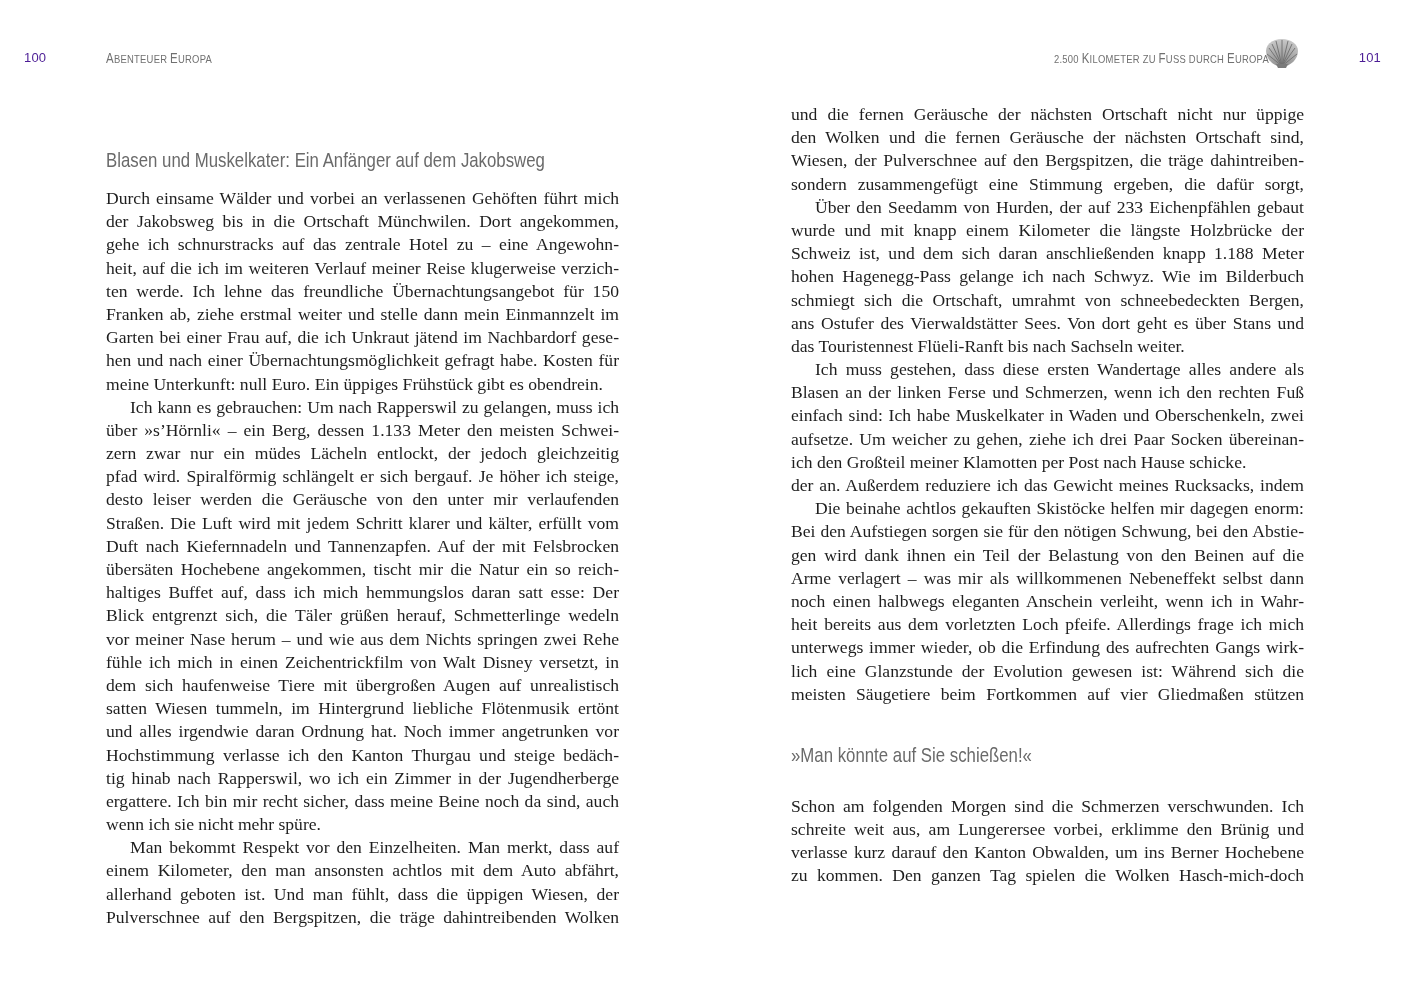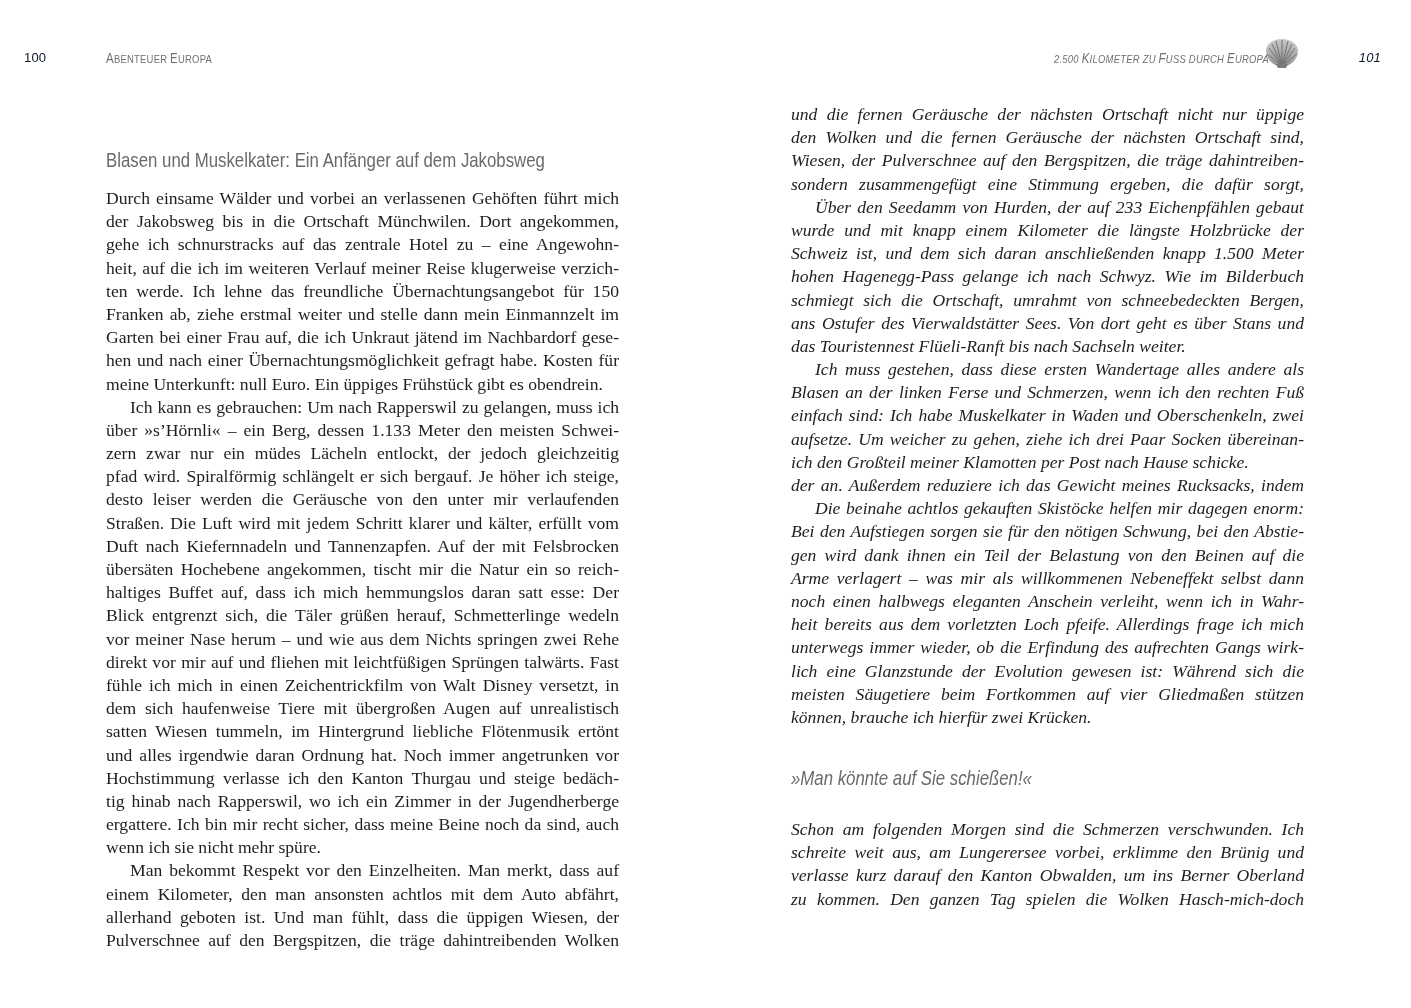--- a/index.html
+++ b/index.html
@@ -1,22 +1,22 @@
 <!DOCTYPE html>
 <html><head>
 <meta charset="utf-8">
 <style>
   html, body { margin: 0; padding: 0; background: #ffffff; }
   body { width: 1411px; height: 1008px; position: relative; overflow: hidden; }
   .spread { position: absolute; inset: 0; }
   .page { position: absolute; top: 0; height: 1008px; }
   .page-left { left: 0; width: 705px; }
-  .page-right { left: 705px; width: 706px; font-style: italic; }
+  .page-right { left: 705px; width: 706px; }
 
-  .folio { position: absolute; top: 50px; font-family: "Liberation Sans", sans-serif; font-size: 13px; color: #0f172a; letter-spacing: 0.2px; }
+  .folio { position: absolute; top: 50px; font-family: "Liberation Sans", sans-serif; font-size: 13px; color: #4c1d95; letter-spacing: 0.2px; }
   .folio-left { left: 24px; }
   .folio-right { right: 30px; }
   .running-head { position: absolute; top: 50px; font-family: "Liberation Sans", sans-serif; color: #707070; font-size: 11.5px; text-transform: uppercase; letter-spacing: 0.3px; transform: scaleX(0.82); transform-origin: left center; white-space: nowrap; }
   .running-head .cap { font-size: 14px; }
   .running-head-left { left: 106px; }
   .running-head-right { left: 349px; }
   .shell-icon { position: absolute; left: 558px; top: 36px; width: 38px; height: 34px; }
 
   .column { position: absolute; font-family: "Liberation Serif", serif; font-size: 17.6px; color: #1e1e1e; }
   .column-left { left: 106px; top: 105px; width: 513px; margin-top: 40px; }
@@ -59,21 +59,20 @@
             <span class="line">über »s’Hörnli« – ein Berg, dessen 1.133 Meter den meisten Schwei-</span>
             <span class="line">zern zwar nur ein müdes Lächeln entlockt, der jedoch gleichzeitig</span>
             <span class="line">pfad wird. Spiralförmig schlängelt er sich bergauf. Je höher ich steige,</span>
             <span class="line">desto leiser werden die Geräusche von den unter mir verlaufenden</span>
             <span class="line">Straßen. Die Luft wird mit jedem Schritt klarer und kälter, erfüllt vom</span>
             <span class="line">Duft nach Kiefernnadeln und Tannenzapfen. Auf der mit Felsbrocken</span>
             <span class="line">übersäten Hochebene angekommen, tischt mir die Natur ein so reich-</span>
             <span class="line">haltiges Buffet auf, dass ich mich hemmungslos daran satt esse: Der</span>
             <span class="line">Blick entgrenzt sich, die Täler grüßen herauf, Schmetterlinge wedeln</span>
             <span class="line">vor meiner Nase herum – und wie aus dem Nichts springen zwei Rehe</span>
-            <span class="line">direkt vor mir auf und fliehen mit leichtfüßigen Sprüngen talwärts. Fast</span>
             <span class="line">fühle ich mich in einen Zeichentrickfilm von Walt Disney versetzt, in</span>
             <span class="line">dem sich haufenweise Tiere mit übergroßen Augen auf unrealistisch</span>
             <span class="line">satten Wiesen tummeln, im Hintergrund liebliche Flötenmusik ertönt</span>
             <span class="line">und alles irgendwie daran Ordnung hat. Noch immer angetrunken vor</span>
             <span class="line">Hochstimmung verlasse ich den Kanton Thurgau und steige bedäch-</span>
             <span class="line">tig hinab nach Rapperswil, wo ich ein Zimmer in der Jugendherberge</span>
             <span class="line">ergattere. Ich bin mir recht sicher, dass meine Beine noch da sind, auch</span>
             <span class="line last">wenn ich sie nicht mehr spüre.</span>
           </div>
           <div>
@@ -114,21 +113,21 @@
       <div id="right-body-top">
           <div>
             <span class="line">und die fernen Geräusche der nächsten Ortschaft nicht nur üppige</span>
             <span class="line">den Wolken und die fernen Geräusche der nächsten Ortschaft sind,</span>
             <span class="line">Wiesen, der Pulverschnee auf den Bergspitzen, die träge dahintreiben-</span>
             <span class="line">sondern zusammengefügt eine Stimmung ergeben, die dafür sorgt,</span>
           </div>
           <div>
             <span class="line indent">Über den Seedamm von Hurden, der auf 233 Eichenpfählen gebaut</span>
             <span class="line">wurde und mit knapp einem Kilometer die längste Holzbrücke der</span>
-            <span class="line">Schweiz ist, und dem sich daran anschließenden knapp 1.500 Meter</span>
+            <span class="line">Schweiz ist, und dem sich daran anschließenden knapp 1.188 Meter</span>
             <span class="line">hohen Hagenegg-Pass gelange ich nach Schwyz. Wie im Bilderbuch</span>
             <span class="line">schmiegt sich die Ortschaft, umrahmt von schneebedeckten Bergen,</span>
             <span class="line">ans Ostufer des Vierwaldstätter Sees. Von dort geht es über Stans und</span>
             <span class="line last">das Touristennest Flüeli-Ranft bis nach Sachseln weiter.</span>
           </div>
           <div>
             <span class="line indent">Ich muss gestehen, dass diese ersten Wandertage alles andere als</span>
             <span class="line">Blasen an der linken Ferse und Schmerzen, wenn ich den rechten Fuß</span>
             <span class="line">einfach sind: Ich habe Muskelkater in Waden und Oberschenkeln, zwei</span>
             <span class="line">aufsetze. Um weicher zu gehen, ziehe ich drei Paar Socken übereinan-</span>
@@ -138,30 +137,29 @@
           <div>
             <span class="line indent">Die beinahe achtlos gekauften Skistöcke helfen mir dagegen enorm:</span>
             <span class="line">Bei den Aufstiegen sorgen sie für den nötigen Schwung, bei den Abstie-</span>
             <span class="line">gen wird dank ihnen ein Teil der Belastung von den Beinen auf die</span>
             <span class="line">Arme verlagert – was mir als willkommenen Nebeneffekt selbst dann</span>
             <span class="line">noch einen halbwegs eleganten Anschein verleiht, wenn ich in Wahr-</span>
             <span class="line">heit bereits aus dem vorletzten Loch pfeife. Allerdings frage ich mich</span>
             <span class="line">unterwegs immer wieder, ob die Erfindung des aufrechten Gangs wirk-</span>
             <span class="line">lich eine Glanzstunde der Evolution gewesen ist: Während sich die</span>
             <span class="line">meisten Säugetiere beim Fortkommen auf vier Gliedmaßen stützen</span>
-            <span class="line last">können, brauche ich hierfür zwei Krücken.</span>
           </div>
         </div>
       <div class="gap-heading"></div>
       <div class="heading">»Man könnte auf Sie schießen!«</div>
       <div class="gap-after-heading"></div>
       <div id="right-body-bottom">
           <div>
             <span class="line">Schon am folgenden Morgen sind die Schmerzen verschwunden. Ich</span>
             <span class="line">schreite weit aus, am Lungerersee vorbei, erklimme den Brünig und</span>
-            <span class="line">verlasse kurz darauf den Kanton Obwalden, um ins Berner Oberland</span>
+            <span class="line">verlasse kurz darauf den Kanton Obwalden, um ins Berner Hochebene</span>
             <span class="line">zu kommen. Den ganzen Tag spielen die Wolken Hasch-mich-doch</span>
           </div>
         </div>
     </div>
   </div>
 
 </div>
 
 </body></html>

